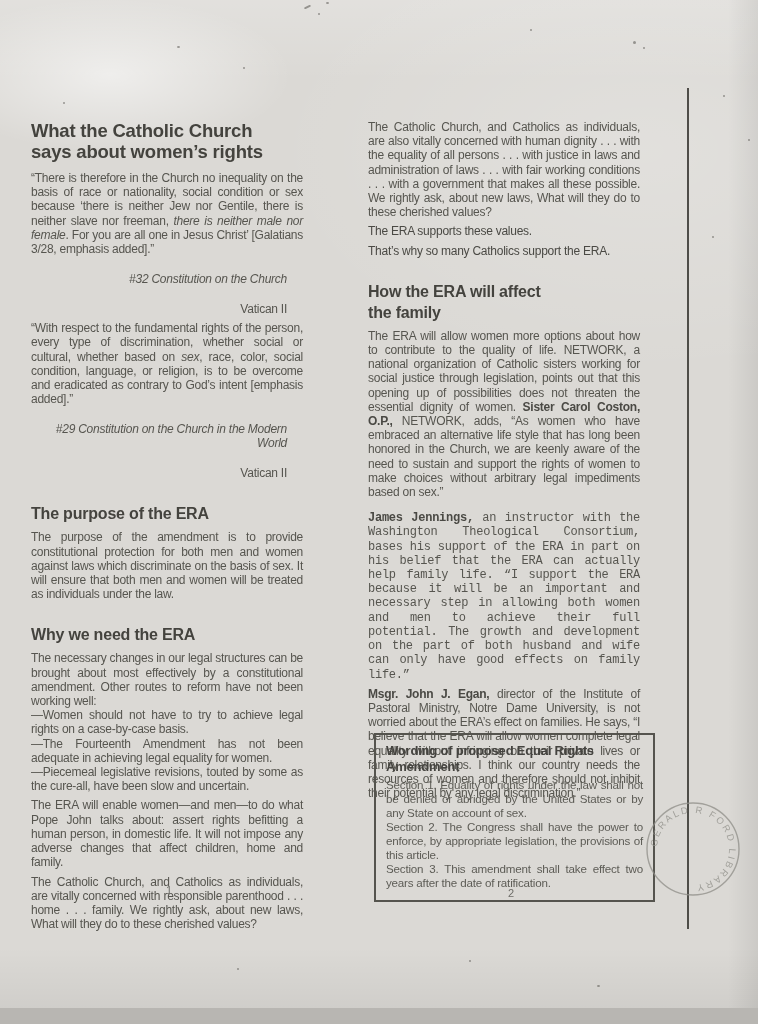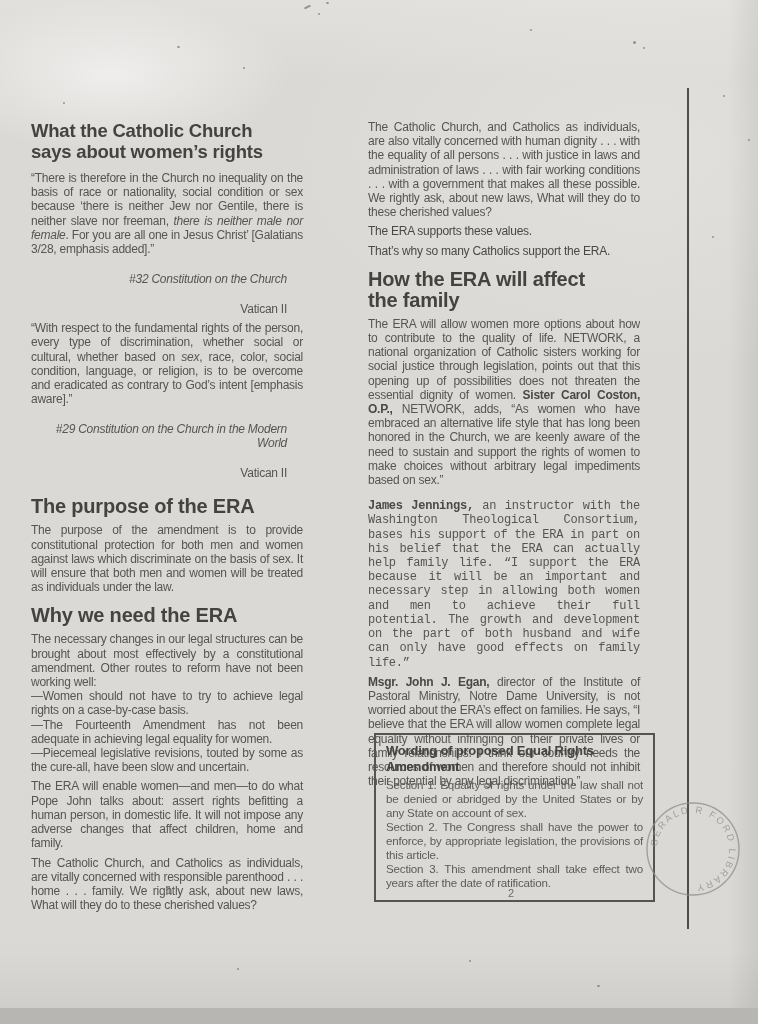--- a/index.html
+++ b/index.html
@@ -12,21 +12,21 @@
       linear-gradient(to right, rgba(0,0,0,0) 96%, rgba(0,0,0,.07) 100%),
       linear-gradient(to bottom, rgba(255,255,255,.2) 0%, rgba(0,0,0,0) 8%, rgba(0,0,0,0) 94%, rgba(0,0,0,.05) 100%),
       #dbd9d5;
     color:#56554f;
   }
   .col{position:absolute;top:120px;width:272px;font-size:12px;line-height:14.2px;letter-spacing:-0.25px;text-align:justify;}
   .col-left{left:31px;}
   .col-right{left:368px;}
   h1,h2{font-weight:bold;color:#44433e;margin:0;white-space:pre-line;text-align:left;}
   h1{font-size:18.5px;line-height:21px;letter-spacing:-0.2px;margin-bottom:9px;}
-  h2{font-size:20px;line-height:21px;letter-spacing:-0.2px;margin-top:11px;margin-bottom:6px;}
+  h2{font-size:16px;line-height:21px;letter-spacing:-0.2px;margin-top:23px;margin-bottom:6px;}
   p{margin:0 0 5px 0;}
   p.gap{margin-top:12px;font-family:Liberation Mono, monospace;}
   .prelines{white-space:pre-line;}
   .attr{text-align:right;line-height:14px;margin:16px;}
   .i{font-style:italic;}
   .b{font-weight:bold;color:#4a4944;}
   p.boldline{font-weight:normal;color:#4a4944;margin:0 0 5px 0;text-align:left;}
   .era-box{
     position:absolute;left:374px;top:733px;width:281px;box-sizing:border-box;
     border:2px solid #55544e;padding:8px 10px 10px 10px;
@@ -61,21 +61,21 @@
   <div class="speck" style="left:469px;top:960px;width:2px;height:2px;"></div>
   <div class="speck" style="left:597px;top:985px;width:3px;height:2px;"></div>
   <div class="speck" style="left:237px;top:968px;width:2px;height:2px;"></div>
 
   <div class="col col-left">
     <h1>What the Catholic Church
 says about women’s rights</h1>
     <p><span>“There is therefore in the Church no inequality on the basis of race or nationality, social condition or sex because ‘there is neither Jew nor Gentile, there is neither slave nor freeman, </span><span class="i">there is neither male nor female</span><span>. For you are all one in Jesus Christ’ [Galatians 3/28, emphasis added].”</span></p>
     <p class="attr i">#32 Constitution on the Church</p>
     <p class="attr" style="margin-bottom:5px;">Vatican II</p>
-    <p><span>“With respect to the fundamental rights of the person, every type of discrimination, whether social or cultural, whether based on </span><span class="i">sex</span><span>, race, color, social condition, language, or religion, is to be overcome and eradicated as contrary to God’s intent [emphasis aware].”</span></p>
+    <p><span>“With respect to the fundamental rights of the person, every type of discrimination, whether social or cultural, whether based on </span><span class="i">sex</span><span>, race, color, social condition, language, or religion, is to be overcome and eradicated as contrary to God’s intent [emphasis added].”</span></p>
     <p class="attr i">#29 Constitution on the Church in the Modern World</p>
     <p class="attr">Vatican II</p>
 
     <h2>The purpose of the ERA</h2>
     <p>The purpose of the amendment is to provide constitutional protection for both men and women against laws which discriminate on the basis of sex. It will ensure that both men and women will be treated as individuals under the law.</p>
 
     <h2>Why we need the ERA</h2>
     <p class="prelines">The necessary changes in our legal structures can be brought about most effectively by a constitutional amendment. Other routes to reform have not been working well:
 —Women should not have to try to achieve legal rights on a case-by-case basis.
 —The Fourteenth Amendment has not been adequate in achieving legal equality for women.

